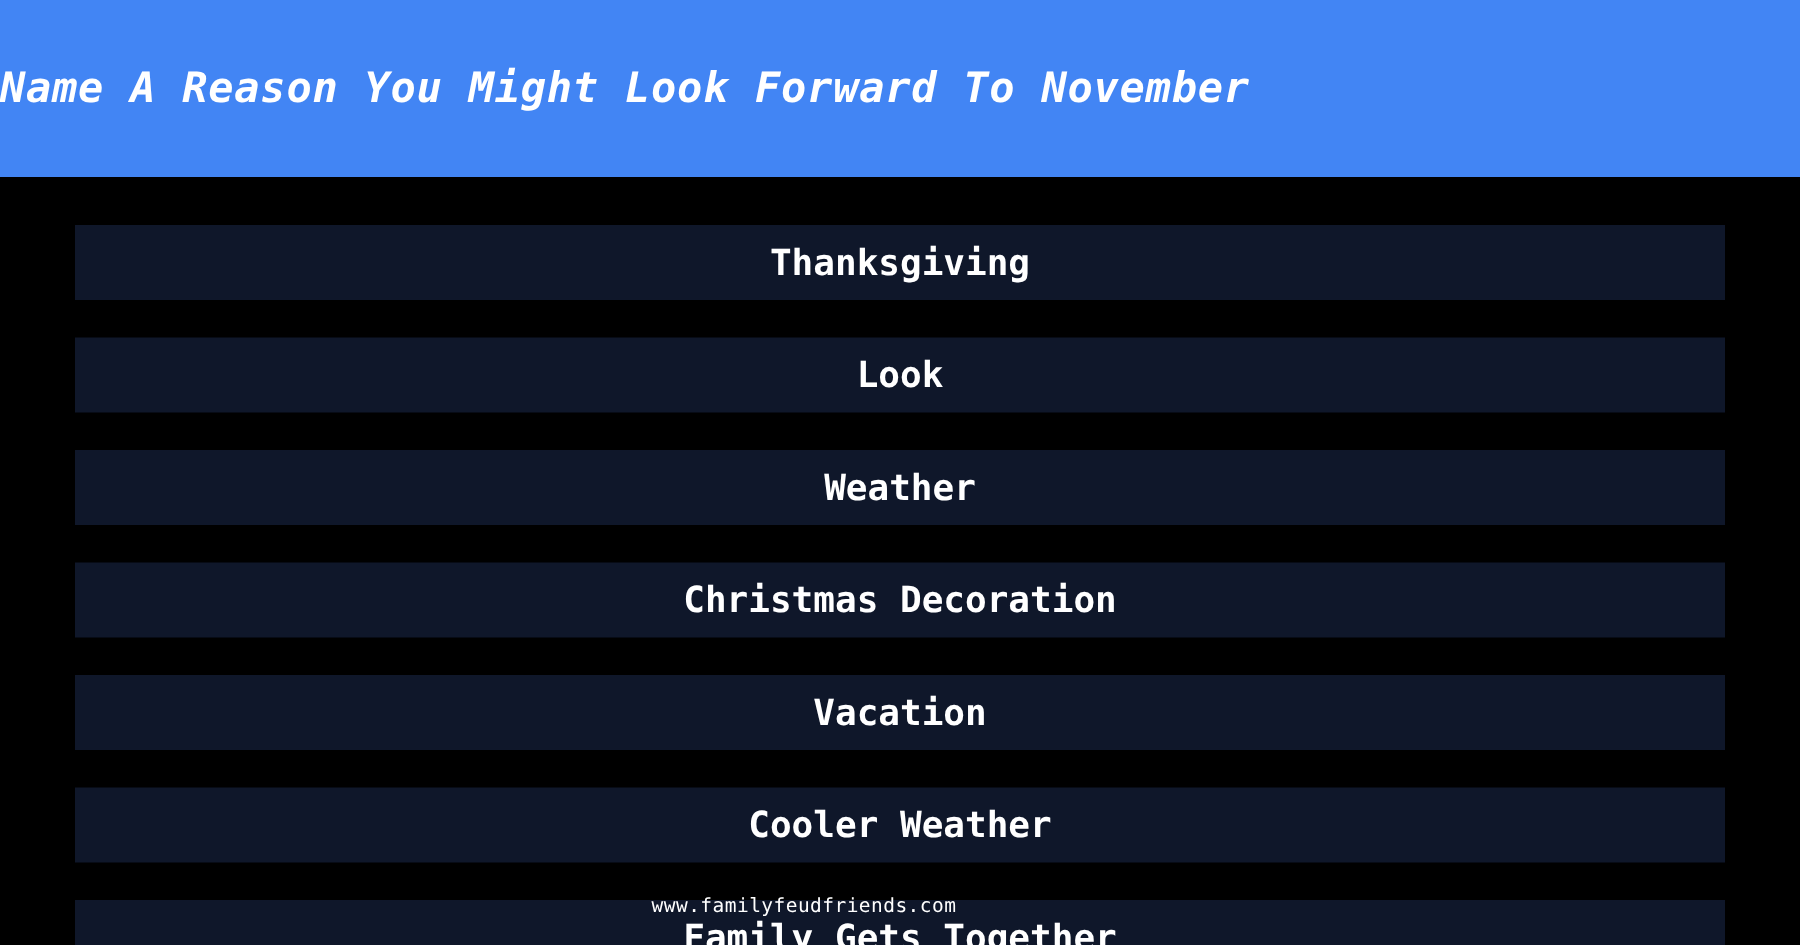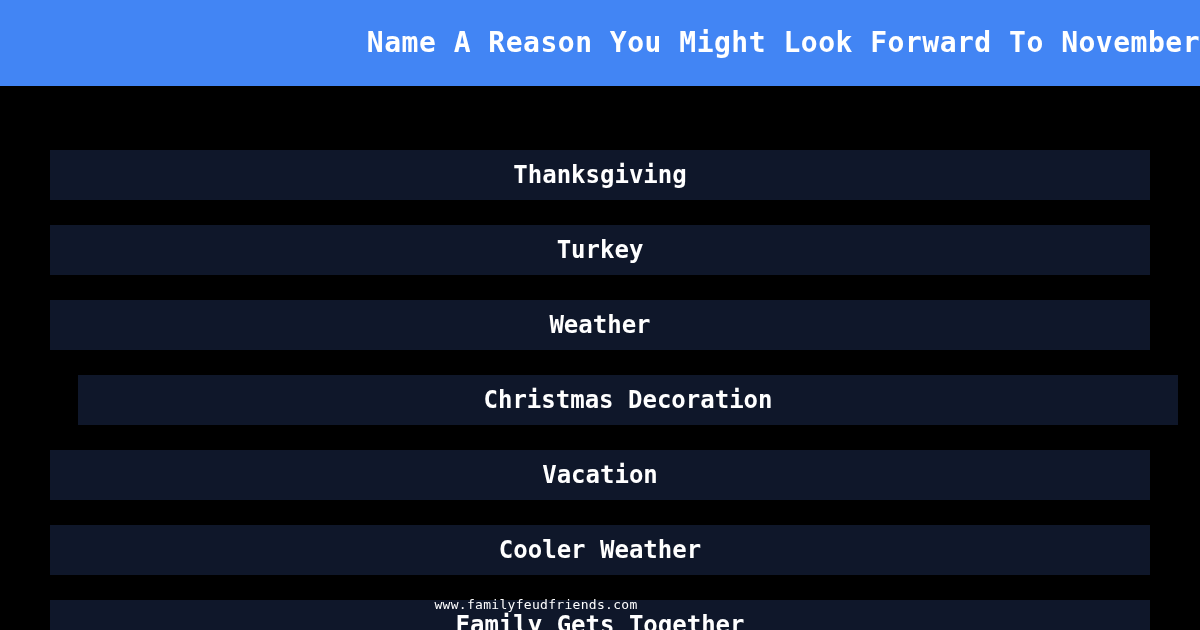--- a/index.html
+++ b/index.html
@@ -22,26 +22,27 @@
     background: #000000;
     overflow: hidden;
   }
 
   
   .header-banner {
     position: absolute;
     left: 0;
     top: 0;
     width: 1200px;
-    height: 86px;
+    height: 118px;
     background: #4285f4;
     display: flex;
     align-items: center;
-    justify-content: flex-end;
+    justify-content: flex-start;
     box-sizing: border-box;
+    font-style: italic;
   }
   .header-title {
     color: #ffffff;
     font-family: "DejaVu Sans Mono", "Liberation Mono", monospace;
     font-size: 28px;
     font-weight: bold;
     letter-spacing: 0.5px;
     line-height: 1;
     text-align: center;
     white-space: nowrap;
@@ -100,26 +101,26 @@
 
   <div class="header-banner">
     <div class="header-title">Name A Reason You Might Look Forward To November</div>
   </div>
 
   <div class="answers">
     <div class="answer-row" style="top:32px;">
       <span class="answer-text">Thanksgiving</span>
     </div>
     <div class="answer-row" style="top:107px;">
-      <span class="answer-text">Turkey</span>
+      <span class="answer-text">Look</span>
     </div>
     <div class="answer-row" style="top:182px;">
       <span class="answer-text">Weather</span>
     </div>
-    <div class="answer-row" style="top:257px;margin-left:28px;">
+    <div class="answer-row" style="top:257px;">
       <span class="answer-text">Christmas Decoration</span>
     </div>
     <div class="answer-row" style="top:332px;">
       <span class="answer-text">Vacation</span>
     </div>
     <div class="answer-row" style="top:407px;">
       <span class="answer-text">Cooler Weather</span>
     </div>
     <div class="answer-row" style="top:482px;">
       <span class="answer-text">Family Gets Together</span>

